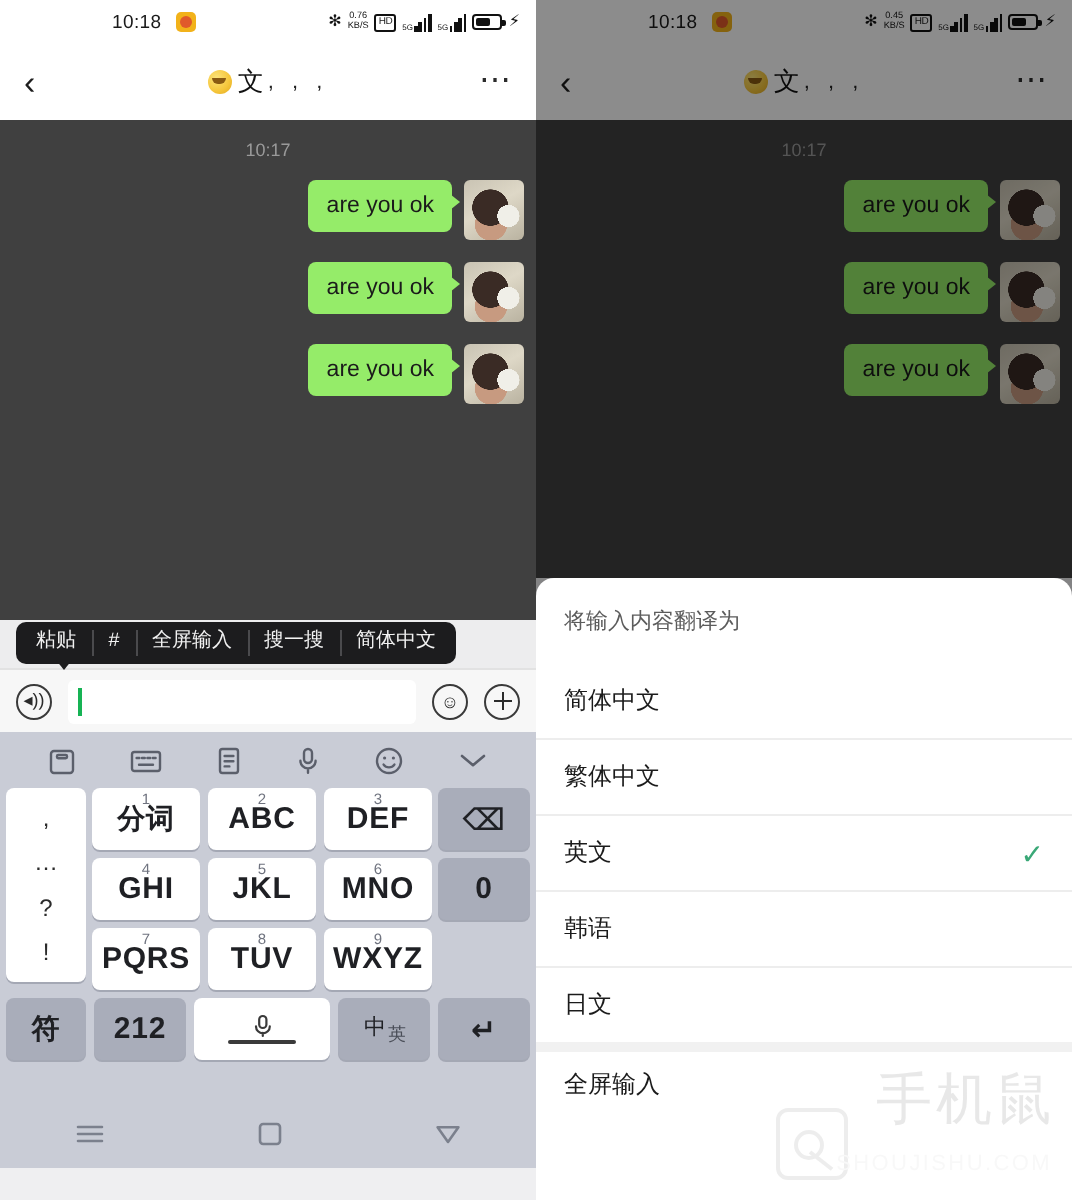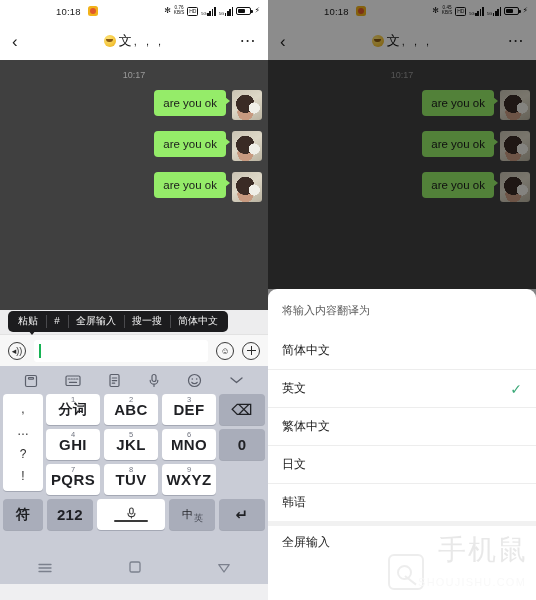--- a/index.html
+++ b/index.html
@@ -513,31 +513,31 @@
     <div class="dim"></div>
     <div class="nav-dim"></div>
 
     <div class="sheet">
       <div class="sheet-header">将输入内容翻译为</div>
 
       <div class="sheet-item first">
         <span>简体中文</span>
       </div>
       <div class="sheet-item">
+        <span>繁体中文</span>
+      </div>
+      <div class="sheet-item">
         <span>英文</span>
         <span class="check">✓</span>
       </div>
       <div class="sheet-item">
-        <span>繁体中文</span>
+        <span>韩语</span>
       </div>
       <div class="sheet-item">
         <span>日文</span>
-      </div>
-      <div class="sheet-item">
-        <span>韩语</span>
       </div>
       <div class="sheet-item gap">
         <span>全屏输入</span>
       </div>
     </div>
 
     <div class="watermark">
       <span class="wm-logo"></span>
       <span class="wm-cn">手机鼠</span>
       <span class="wm-en">SHOUJISHU.COM</span>

